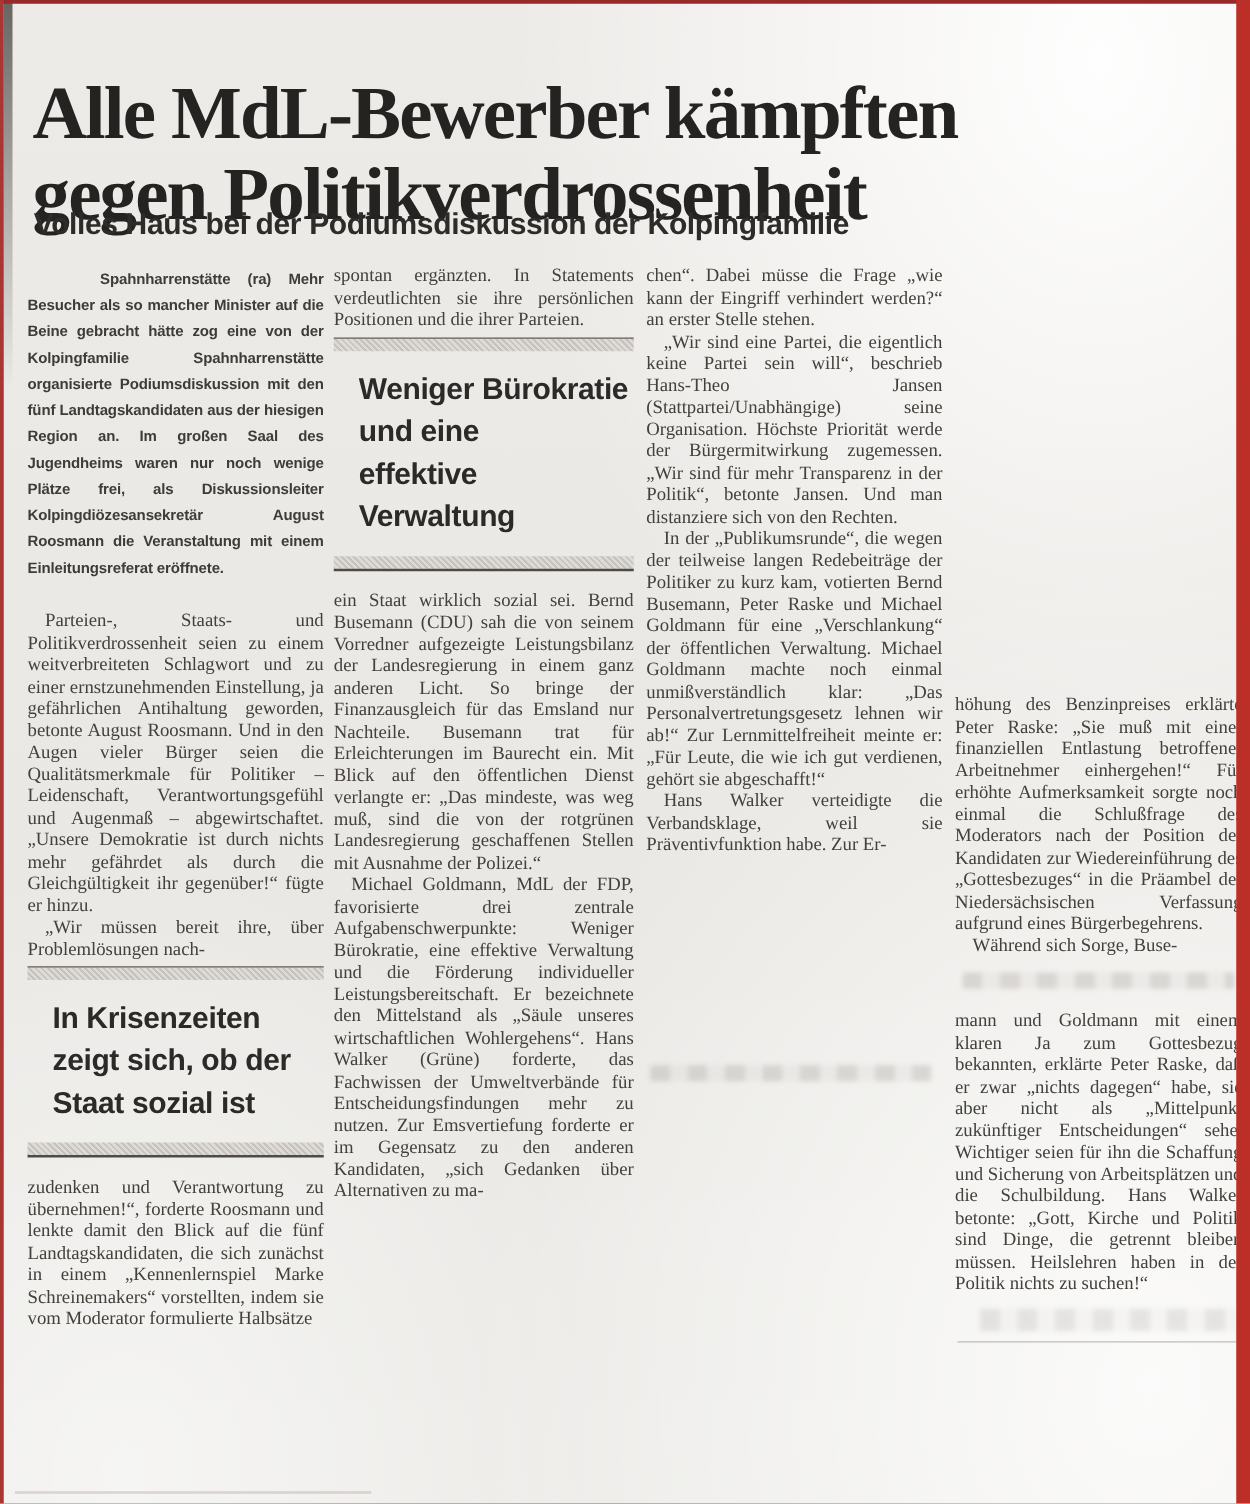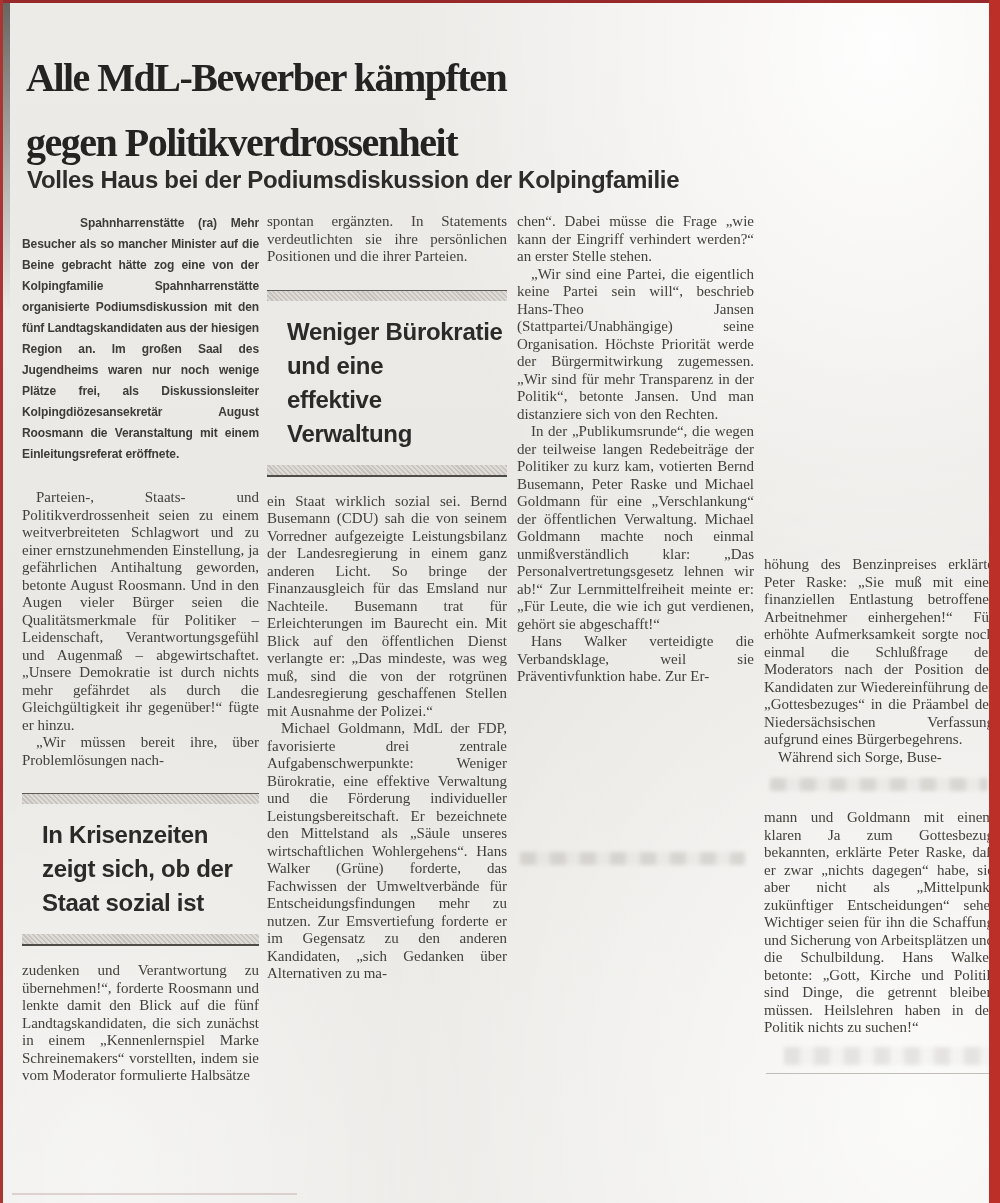--- a/index.html
+++ b/index.html
@@ -19,21 +19,21 @@
   
   .border-top{position:absolute;left:0;top:0;width:100%;height:3px;background:#97292a;z-index:5;}
   .border-left{position:absolute;left:0;top:0;width:3px;height:100%;background:#a93632;z-index:5;}
   .border-right{position:absolute;right:0;top:0;width:11px;height:100%;background:#bc2f28;z-index:5;}
   .corner-shadow{position:absolute;left:3px;top:0;width:7px;height:310px;z-index:4;
     background:linear-gradient(180deg, rgba(70,66,62,0.8) 0%, rgba(70,66,62,0.35) 55%, rgba(70,66,62,0) 100%);}
   
   .headline{
     position:absolute;left:26px;top:18px;width:950px;
     font-family:"Liberation Serif", serif;font-weight:bold;
-    font-size:40px;line-height:65px;letter-spacing:-1.5px;color:#242322;
+    font-size:60px;line-height:65px;letter-spacing:-1.5px;color:#242322;
   }
   .subheadline{
     position:absolute;left:27px;top:166px;width:940px;
     font-family:"Liberation Sans", sans-serif;font-weight:bold;
     font-size:24px;line-height:28px;color:#2e2c2a;letter-spacing:-0.3px;
   }
   
   .col{position:absolute;top:213px;}
   #col1{left:22px;width:237px;}
   #col2{left:267px;width:240px;}
@@ -46,21 +46,21 @@
     text-align:justify;color:#44403b;
   }
   .indent{text-indent:14px;}
   .lead{
     font-family:"Liberation Sans", sans-serif;font-weight:bold;
     font-size:12px;line-height:21px;letter-spacing:-0.1px;
     text-align:justify;color:#3e3b38;text-indent:58px;
     margin-bottom:24px;
   }
   
-  .pullquote{margin:24px 0 16px 0;}
+  .pullquote{margin:4px 0 16px 0;}
   .pq-strip{
     height:10px;
     background:repeating-linear-gradient(45deg,#c6c2bd 0 1.5px,#dedad5 1.5px 3.5px);
   }
   .pq-strip.top{border-top:1.5px solid #5e5a56;margin-bottom:14px;}
   .pq-strip.bottom{border-bottom:2px solid #4e4b47;margin-top:14px;}
   .pq-text{
     padding-left:20px;
     font-family:"Liberation Sans", sans-serif;font-weight:bold;
     font-size:24px;line-height:34px;color:#2b2a28;letter-spacing:-0.3px;

